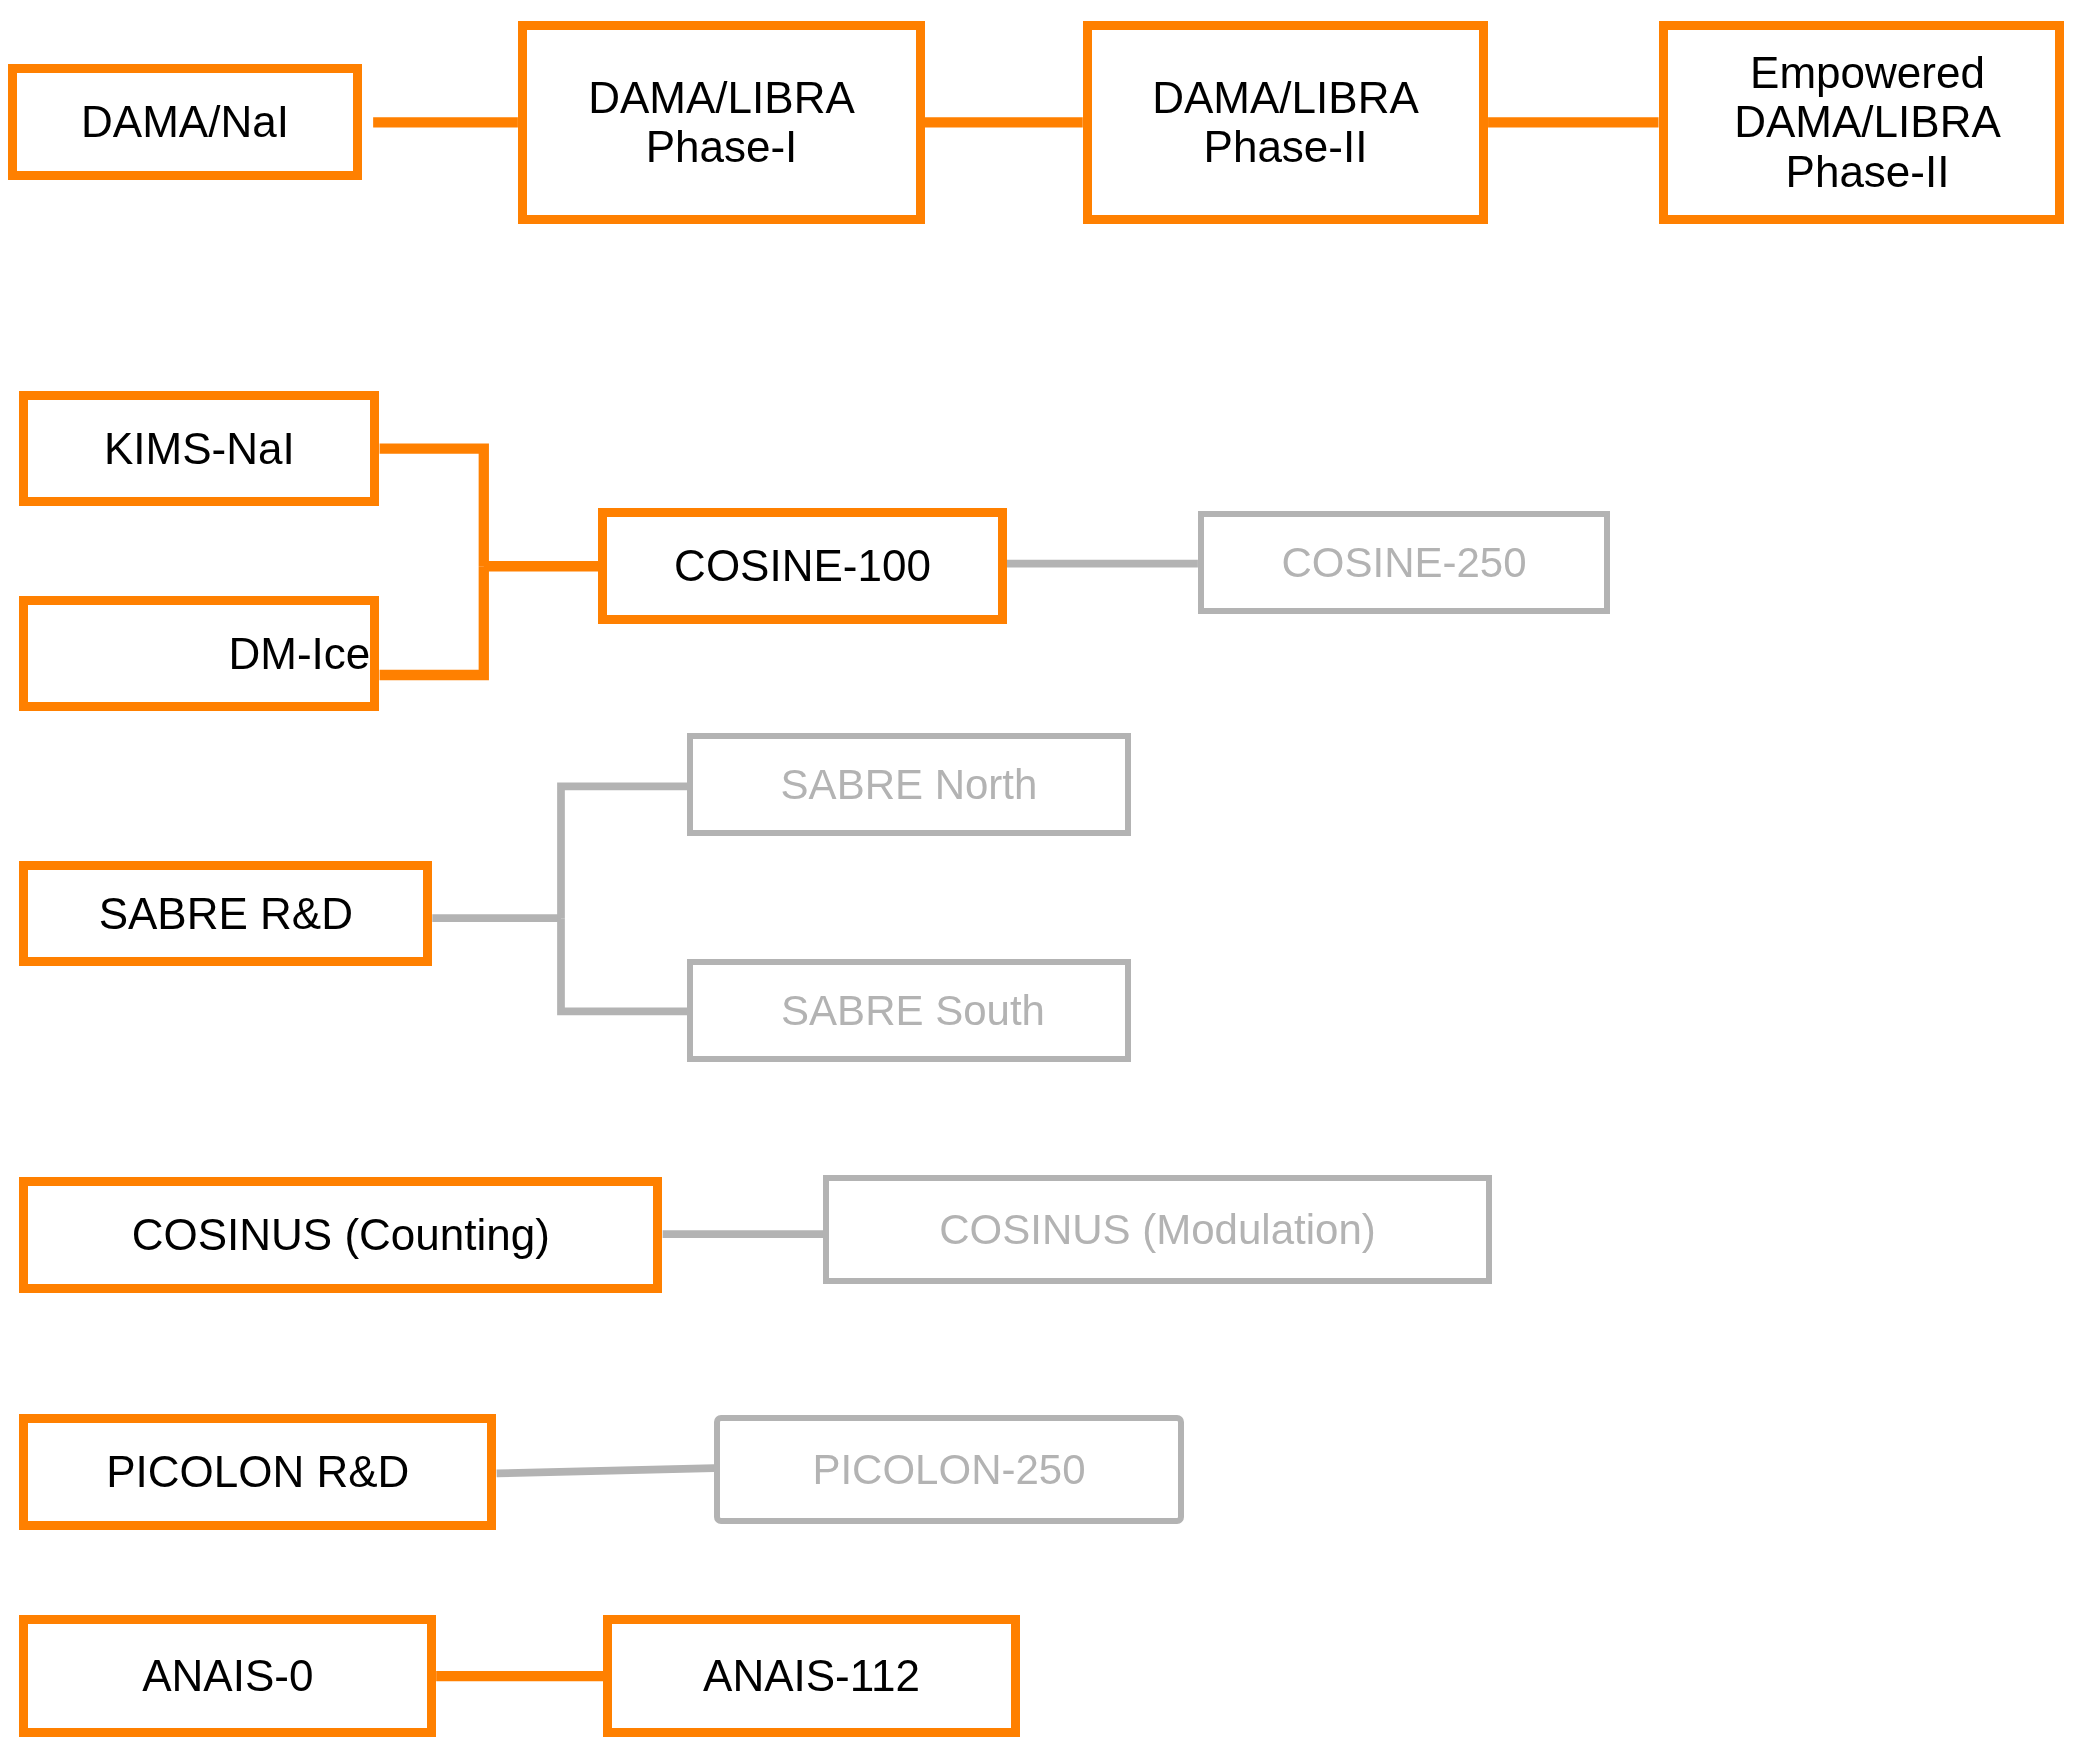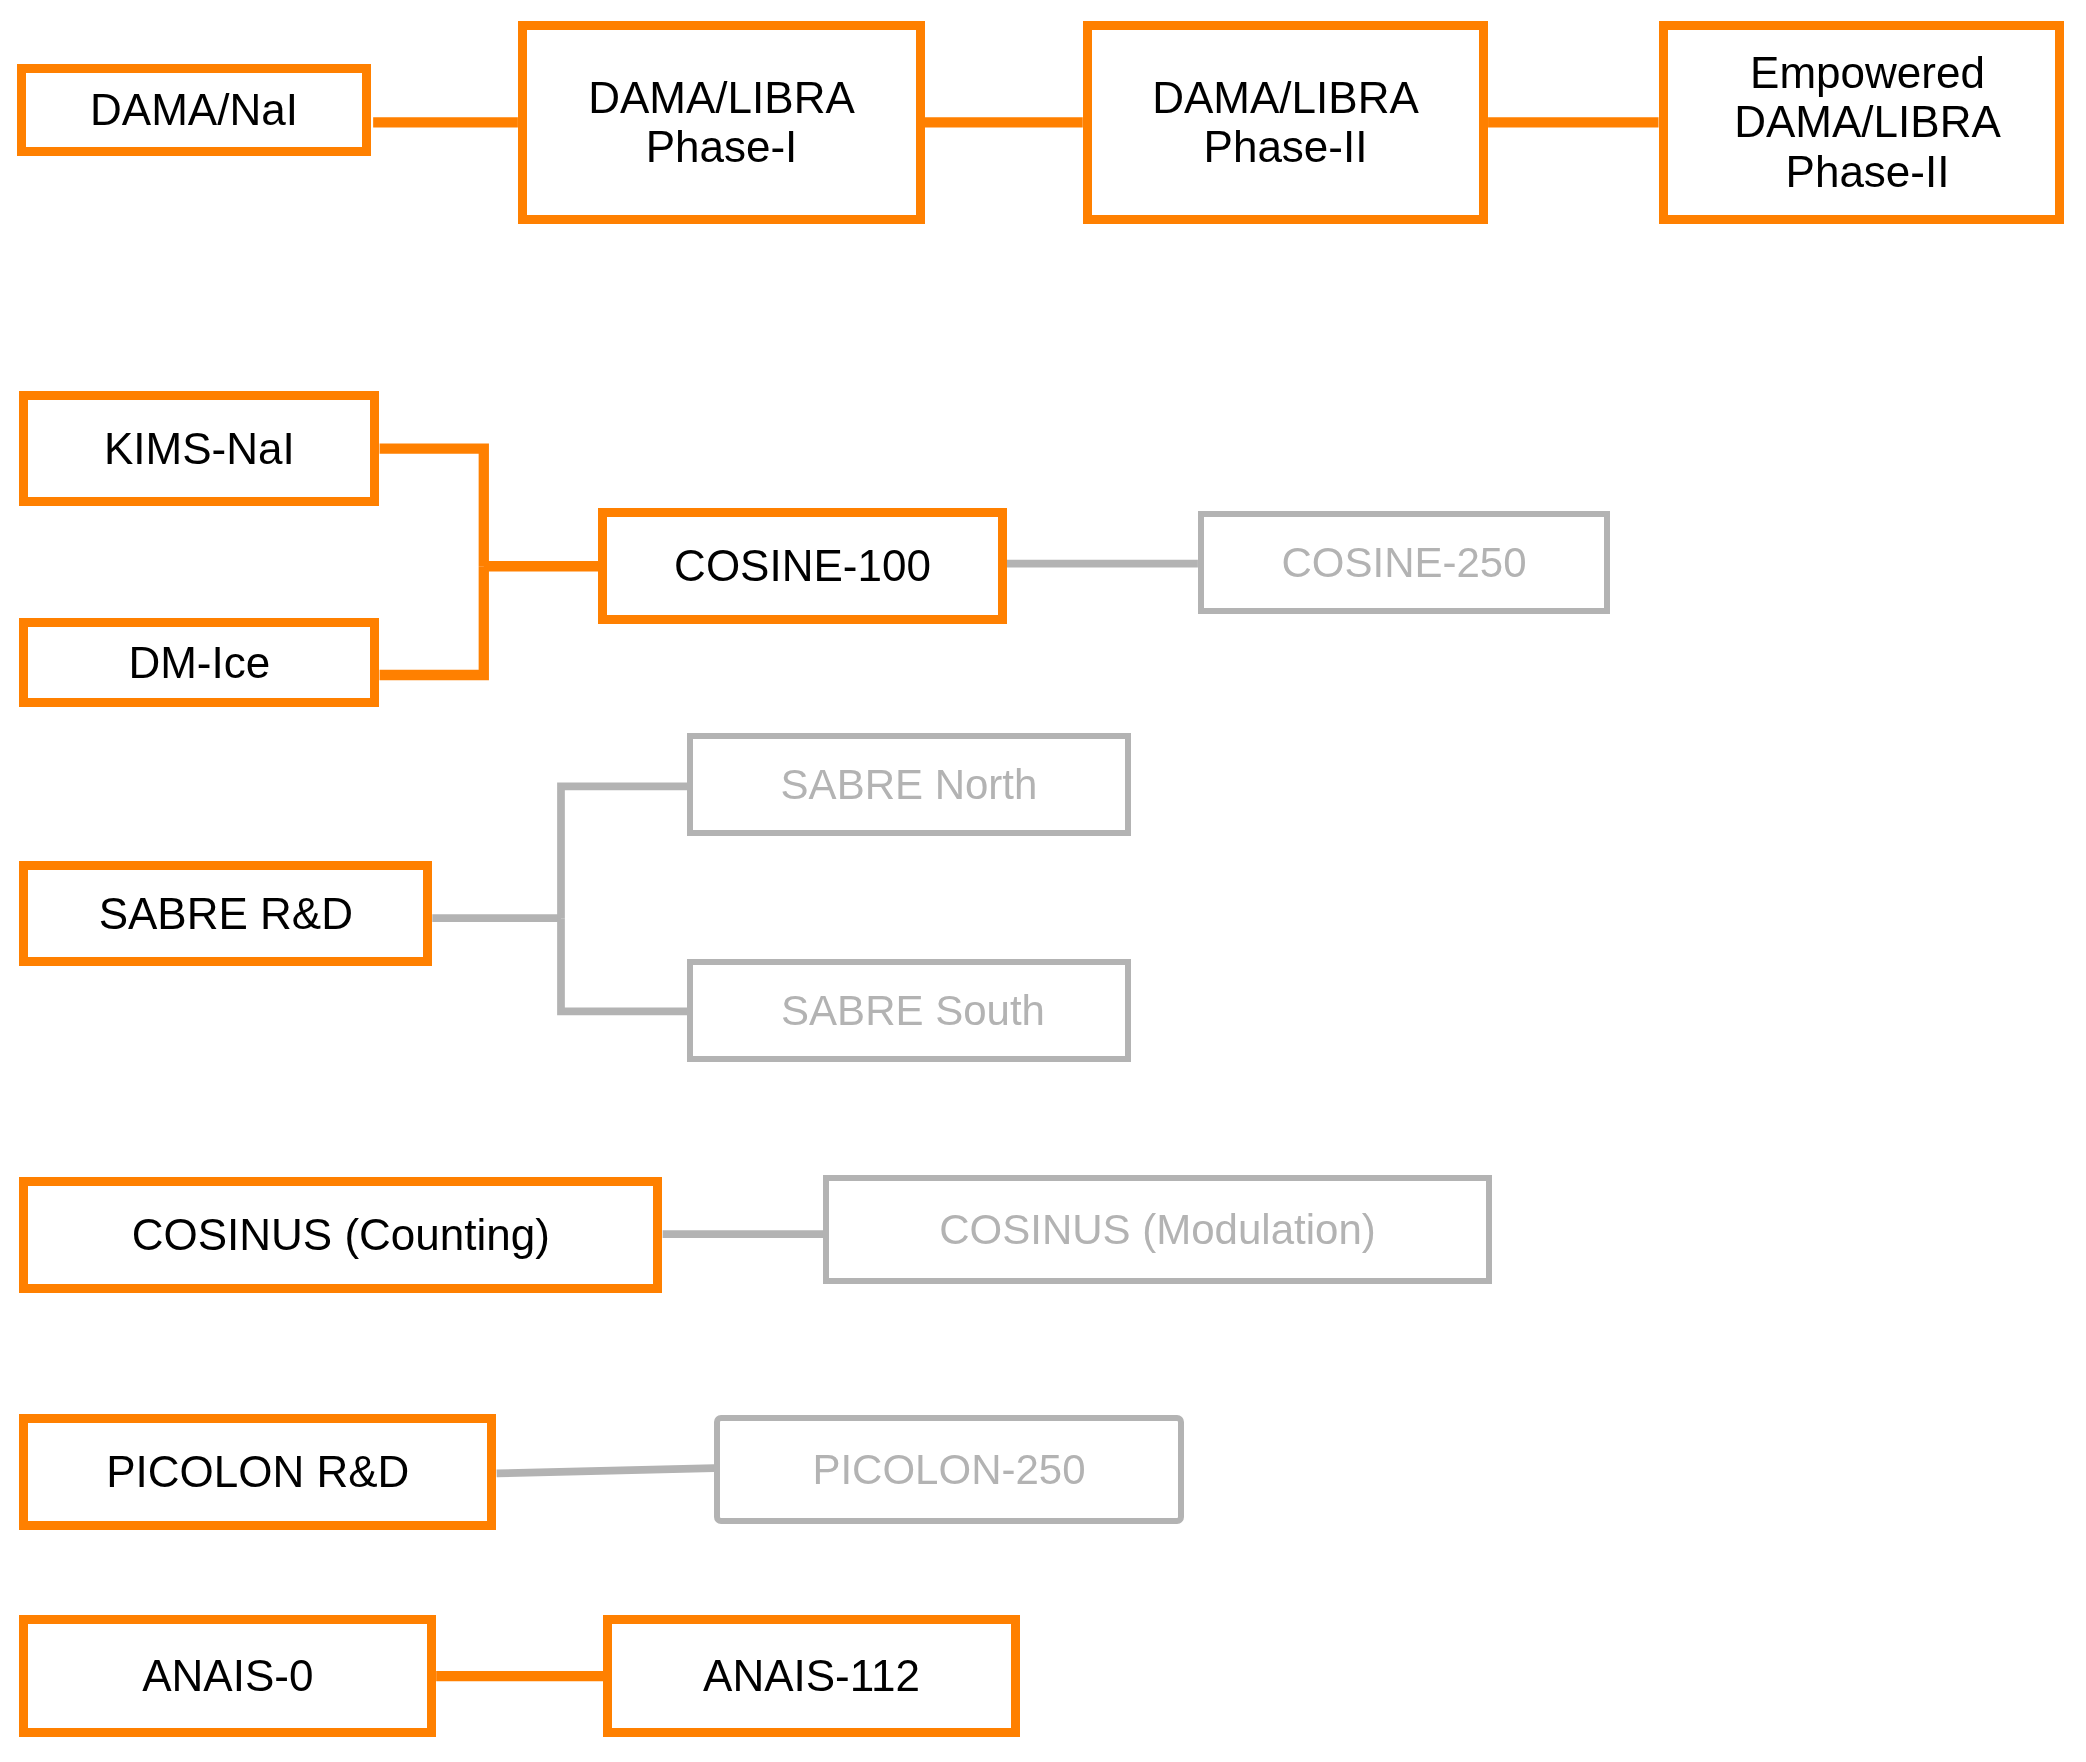--- a/index.html
+++ b/index.html
@@ -63,40 +63,40 @@
       <polyline points="590,1049 752,1049 752,880" fill="none" stroke="#FF8000" stroke-width="16" stroke-linecap="butt" stroke-linejoin="miter"></polyline>
       <polyline points="752,880 930,880" fill="none" stroke="#FF8000" stroke-width="16" stroke-linecap="butt" stroke-linejoin="miter"></polyline>
       <polyline points="1565,876 1862,876" fill="none" stroke="#B3B3B3" stroke-width="12" stroke-linecap="butt" stroke-linejoin="miter"></polyline>
       <polyline points="672,1427 872,1427" fill="none" stroke="#B3B3B3" stroke-width="12" stroke-linecap="butt" stroke-linejoin="miter"></polyline>
       <polyline points="872,1427 872,1222 1068,1222" fill="none" stroke="#B3B3B3" stroke-width="12" stroke-linecap="butt" stroke-linejoin="miter"></polyline>
       <polyline points="872,1427 872,1572 1068,1572" fill="none" stroke="#B3B3B3" stroke-width="12" stroke-linecap="butt" stroke-linejoin="miter"></polyline>
       <polyline points="1030,1918 1280,1918" fill="none" stroke="#B3B3B3" stroke-width="12" stroke-linecap="butt" stroke-linejoin="miter"></polyline>
       <polyline points="772,2290 1110,2282" fill="none" stroke="#B3B3B3" stroke-width="12" stroke-linecap="butt" stroke-linejoin="miter"></polyline>
       <polyline points="678,2605 938,2605" fill="none" stroke="#FF8000" stroke-width="16" stroke-linecap="butt" stroke-linejoin="miter"></polyline>
     </svg>
-<div class="node node-active" style="left: 17px; top: 64px; width: 354px; height: 92px;">
+<div class="node node-active" style="left: 8px; top: 64px; width: 354px; height: 116px;">
       <span class="node-label" style="font-size: 44px;">DAMA/NaI</span>
     </div>
     <div class="node node-active" style="left: 518px; top: 20.6px; width: 407px; height: 203px;">
       <span class="node-label" style="font-size: 44px;">DAMA/LIBRA
 Phase-I</span>
     </div>
     <div class="node node-active" style="left: 1083px; top: 20.6px; width: 405px; height: 203px;">
       <span class="node-label" style="font-size: 44px;">DAMA/LIBRA
 Phase-II</span>
     </div>
     <div class="node node-active" style="left: 1659px; top: 20.6px; width: 405px; height: 203px;">
       <span class="node-label" style="font-size: 44px; padding-left: 12px;">Empowered
 DAMA/LIBRA
 Phase-II</span>
     </div>
     <div class="node node-active" style="left: 19.3px; top: 391px; width: 360px; height: 115px;">
       <span class="node-label" style="font-size: 44px;">KIMS-NaI</span>
     </div>
-    <div class="node node-active" style="left: 19.3px; top: 618px; width: 360px; height: 89px;">
+    <div class="node node-active" style="left: 19.3px; top: 596px; width: 360px; height: 115px; text-align: right;">
       <span class="node-label" style="font-size: 44px;">DM-Ice</span>
     </div>
     <div class="node node-active" style="left: 598px; top: 508px; width: 409px; height: 116px;">
       <span class="node-label" style="font-size: 44px;">COSINE-100</span>
     </div>
     <div class="node node-future" style="left: 1198px; top: 511px; width: 412px; height: 103px;">
       <span class="node-label" style="font-size: 42px;">COSINE-250</span>
     </div>
     <div class="node node-active" style="left: 19.3px; top: 861px; width: 413px; height: 105px;">
       <span class="node-label" style="font-size: 44px;">SABRE R&amp;D</span>

